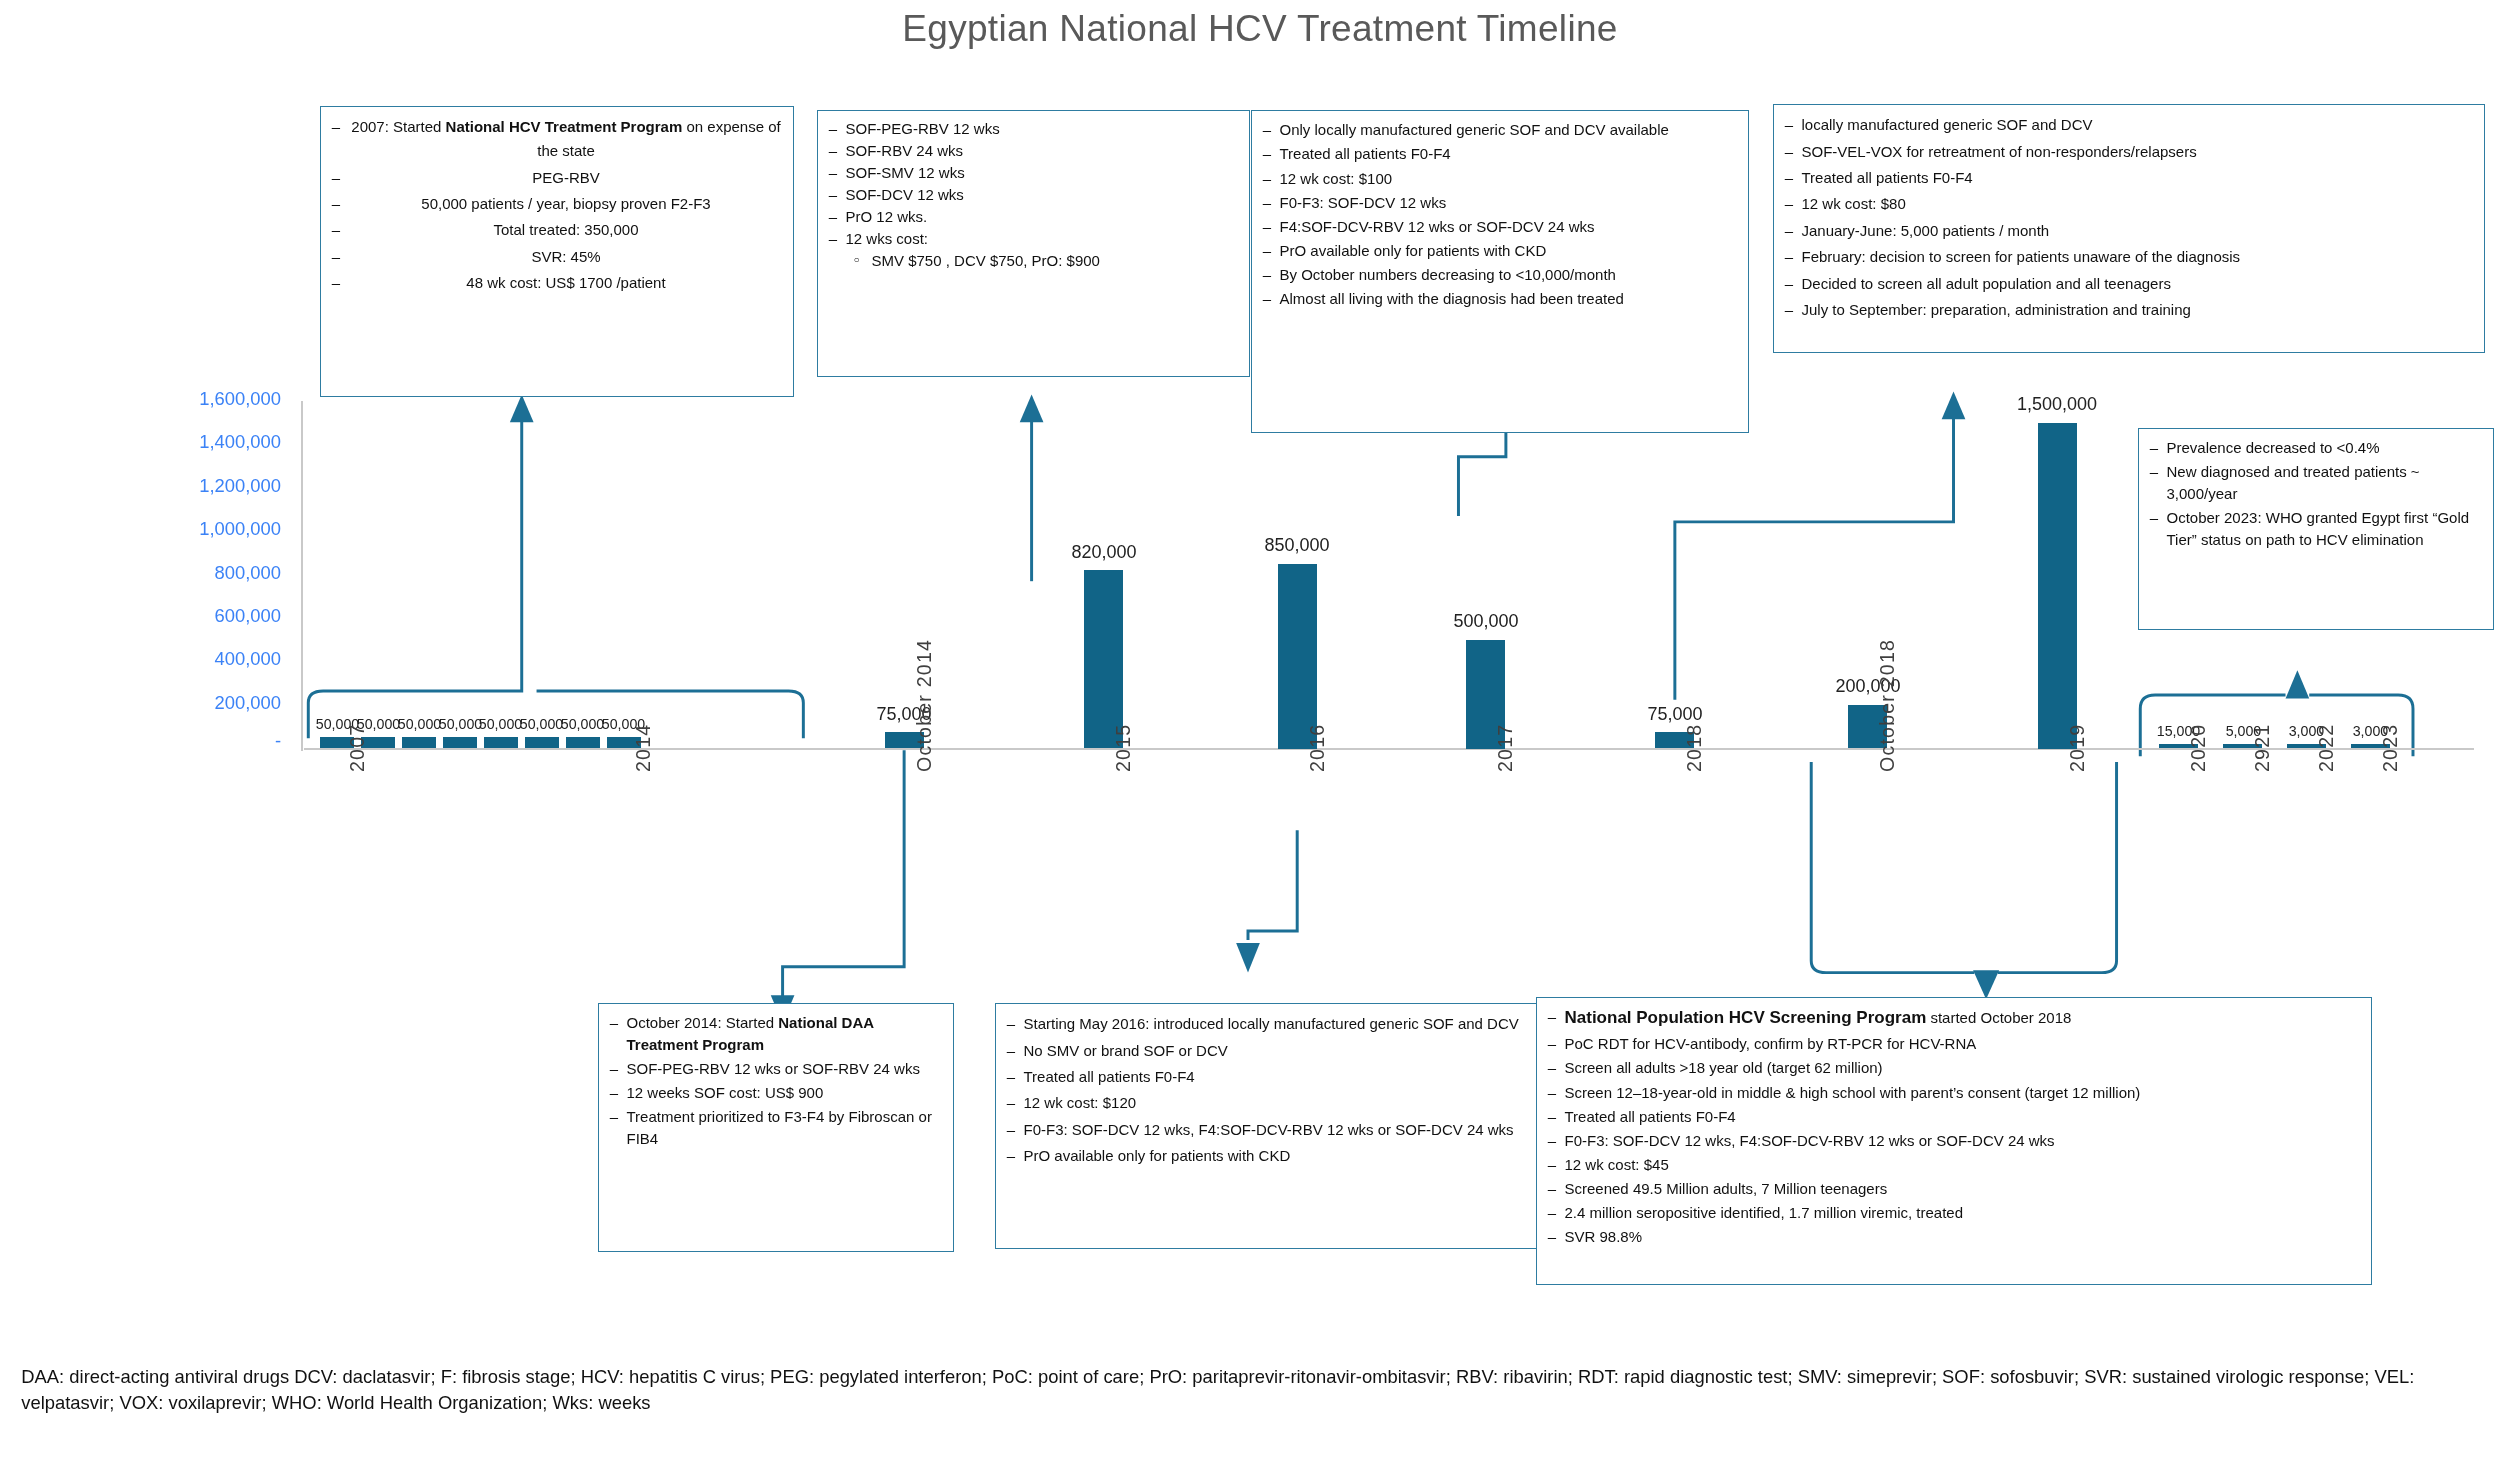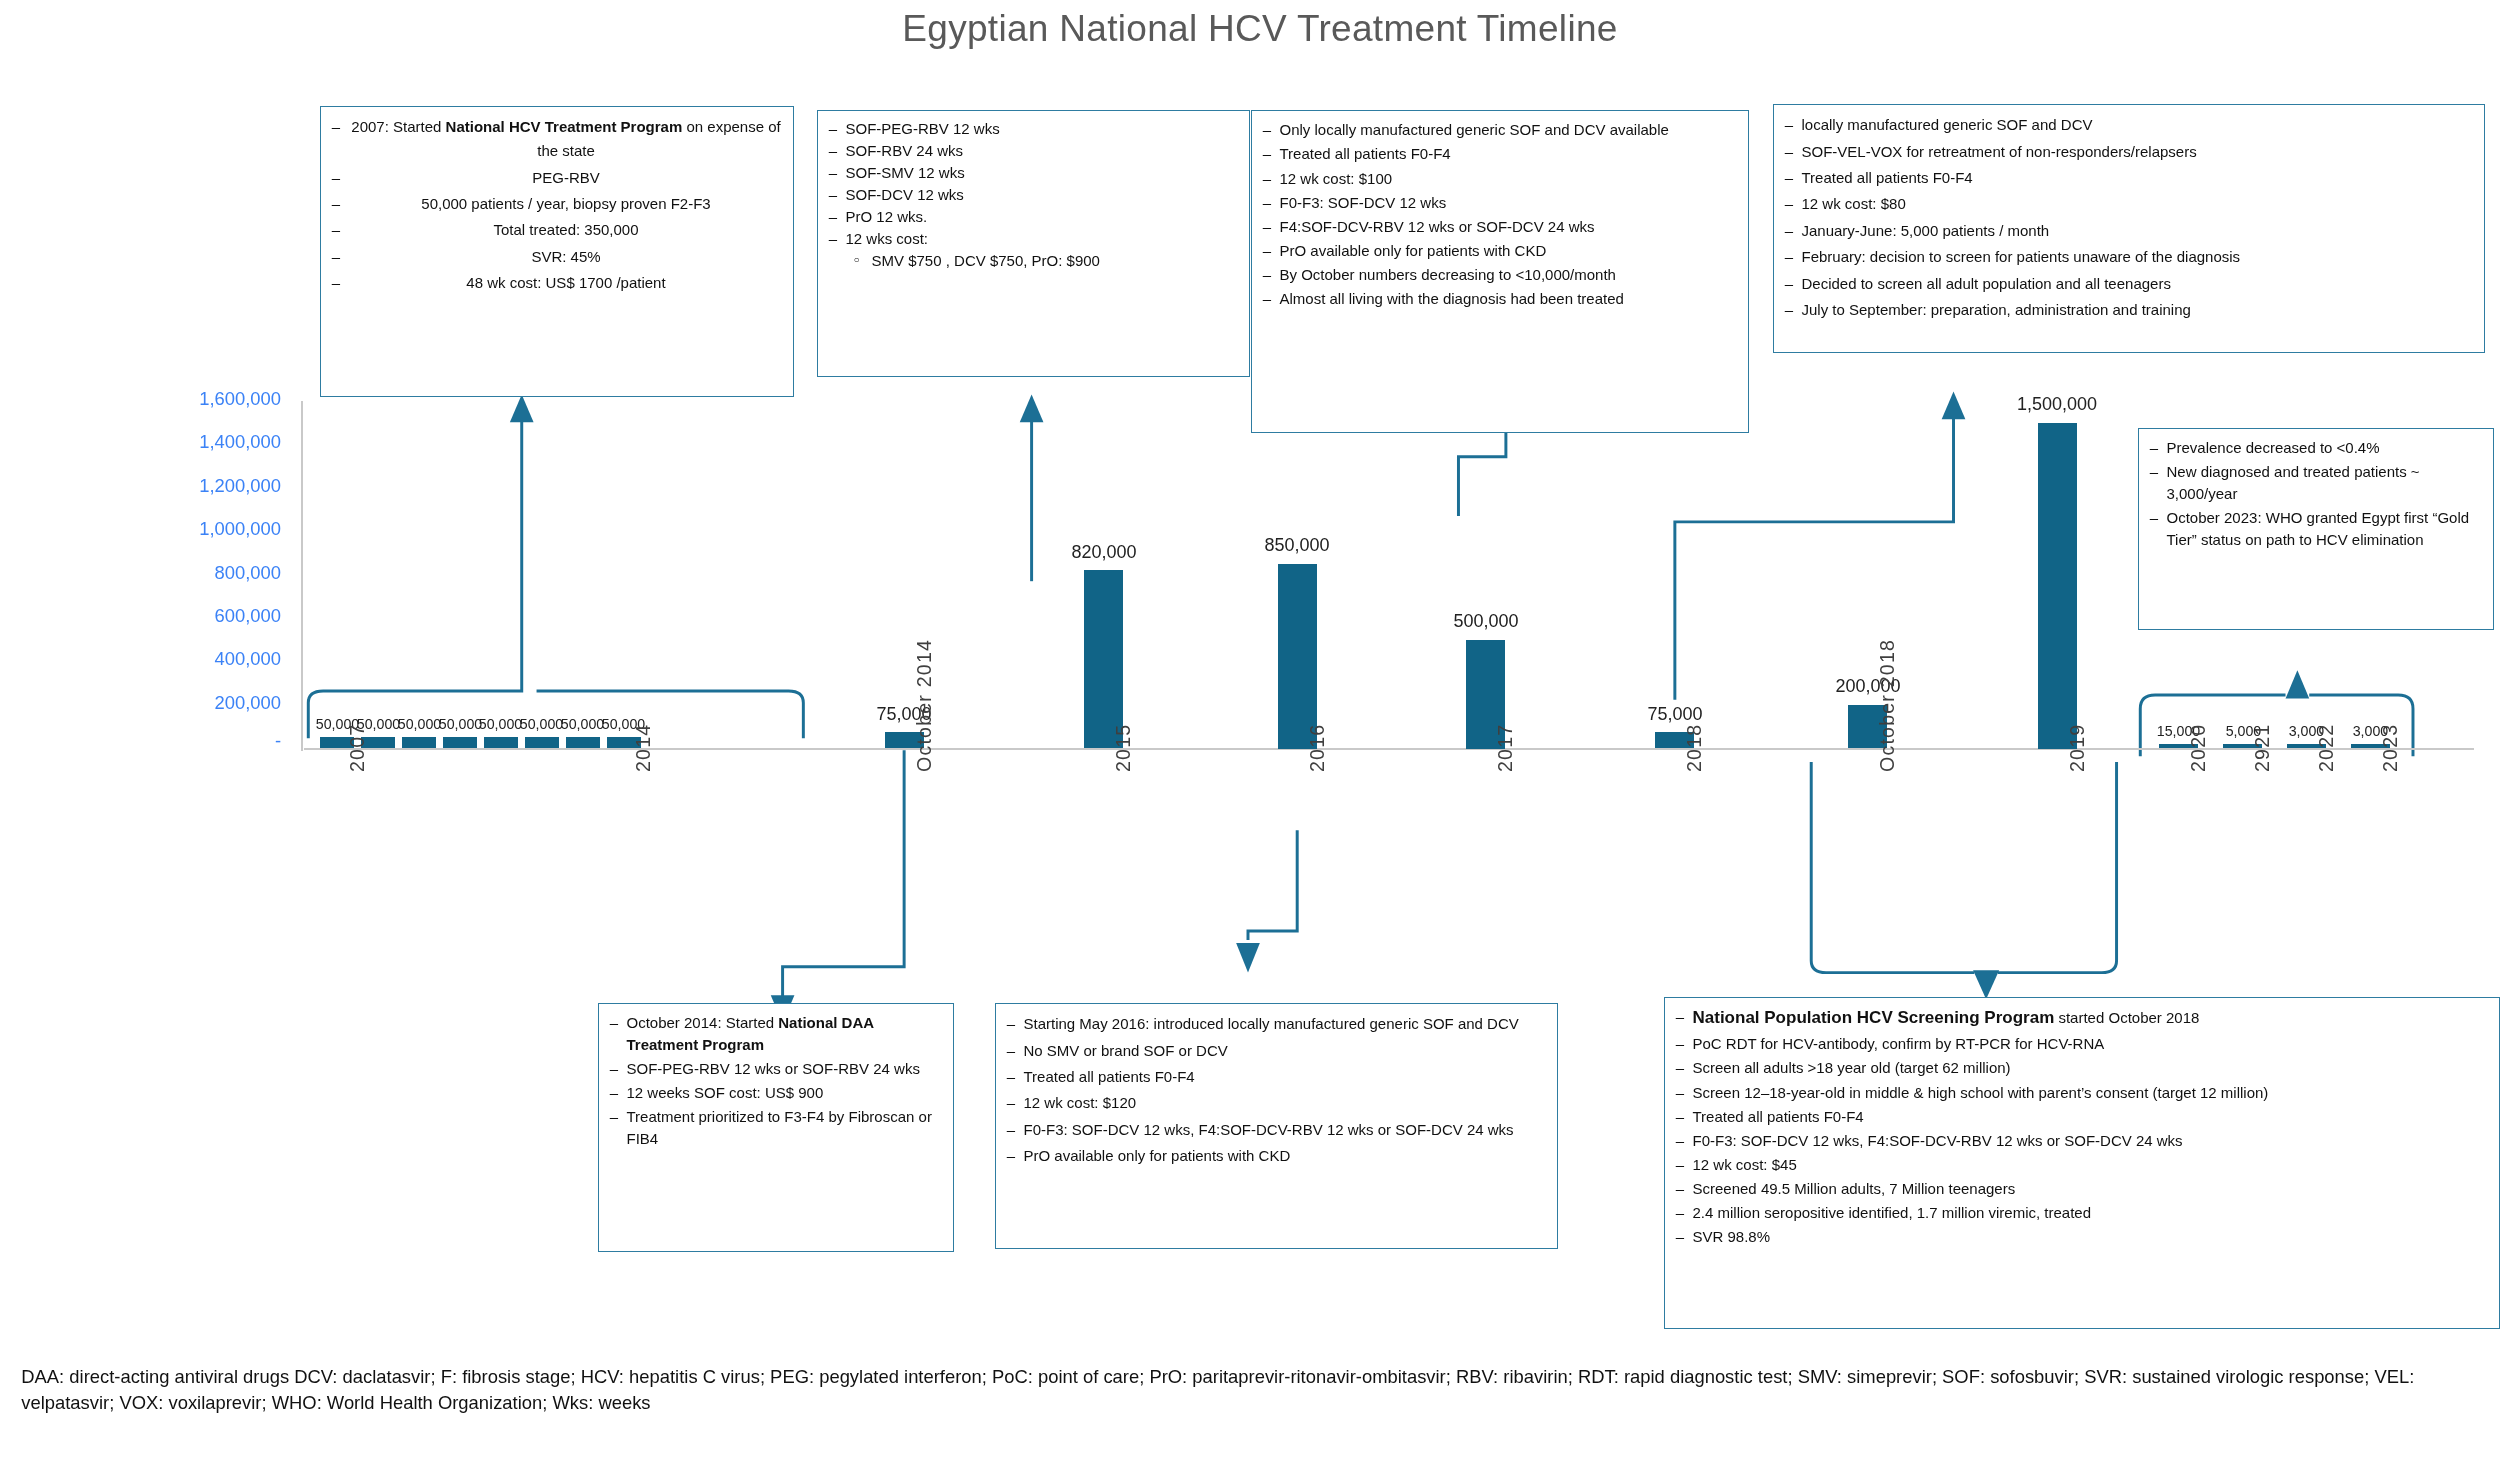--- a/index.html
+++ b/index.html
@@ -240,21 +240,21 @@
     <ul>
       <li>Starting May 2016: introduced locally manufactured generic SOF and DCV</li>
       <li>No SMV or brand SOF or DCV</li>
       <li>Treated all patients F0-F4</li>
       <li>12 wk cost: $120</li>
       <li>F0-F3: SOF-DCV 12 wks, F4:SOF-DCV-RBV 12 wks or SOF-DCV 24 wks</li>
       <li>PrO available only for patients with CKD</li>
     </ul>
   </div>
 
-  <div class="box b-lh-md" style="left:1664px; top:997px; width:836px; height:332px;">
+  <div class="box b-lh-md" style="left:1536px; top:997px; width:836px; height:288px;">
     <ul>
       <li>
         <b style="font-size:17px">National Population HCV Screening Program</b><span> started October 2018</span>
       </li>
       <li>PoC RDT for HCV-antibody, confirm by RT-PCR for HCV-RNA</li>
       <li>Screen all adults &gt;18 year old (target 62 million)</li>
       <li>Screen 12–18-year-old in middle &amp; high school with parent’s consent (target 12 million)</li>
       <li>Treated all patients F0-F4</li>
       <li>F0-F3: SOF-DCV 12 wks, F4:SOF-DCV-RBV 12 wks or SOF-DCV 24 wks</li>
       <li>12 wk cost: $45</li>

